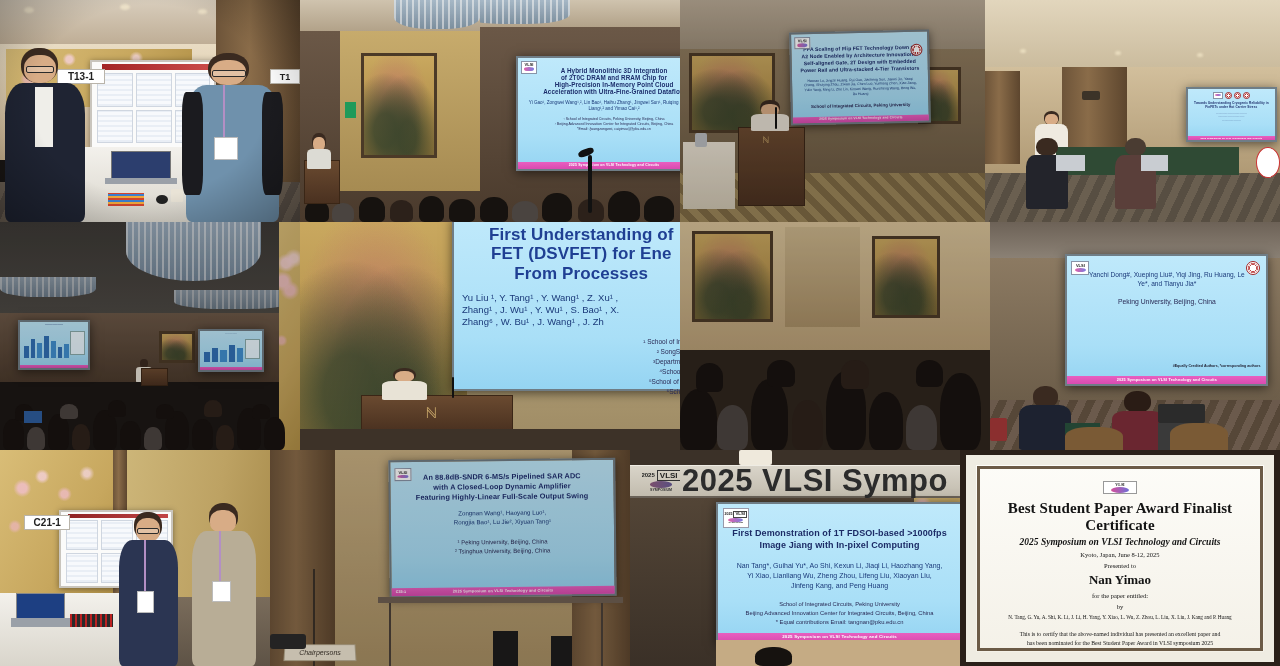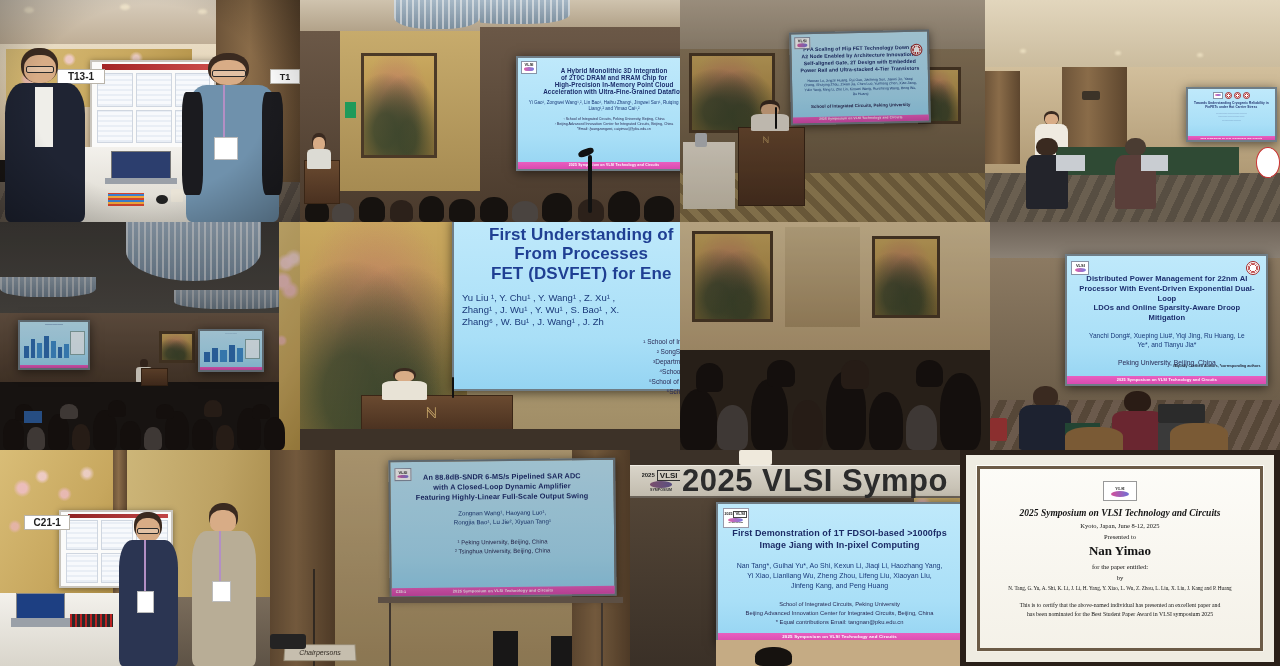--- a/index.html
+++ b/index.html
@@ -496,25 +496,25 @@
 
   <div class="panel" style="left:300px;top:222px;width:380px;height:228px;">
     <div class="room">
       <div class="wall wall-dark" style="top:0;height:100%;background:linear-gradient(#4d4034,#6a5a46);"></div>
       <div class="goldart" style="left:0;top:0;width:44%;height:100%;border:none;"></div>
       <div style="position:absolute;left:44%;top:0;width:56%;height:100%;background:linear-gradient(#c4b188,#9d8a63);"></div>
 
       <div class="screen" style="left:40%;top:-2%;width:68%;height:76%;padding:6px 8px;">
         <div class="slide-title" style="font-size:17px;line-height:1.12;text-align:center;color:#1f3f93;">
           <div>First Understanding of</div>
+          <div>FET (DSVFET) for Ene</div>
           <div>From Processes</div>
-          <div>FET (DSVFET) for Ene</div>
         </div>
         <div class="slide-authors" style="font-size:9.5px;margin-top:9px;line-height:1.3;text-align:left;">
-          <div>Yu Liu ¹, Y. Chu¹ , Y. Wang¹ , Z. Xu¹ ,</div>
+          <div>Yu Liu ¹, Y. Tang¹ , Y. Wang¹ , Z. Xu¹ ,</div>
           <div>Zhang¹ , J. Wu¹ , Y. Wu¹ , S. Bao¹ , X.</div>
           <div>Zhang⁶ , W. Bu¹ , J. Wang¹ , J. Zh</div>
         </div>
         <div class="slide-affil" style="font-size:6.5px;margin-top:8px;line-height:1.55;text-align:right;padding-right:4px;">
           <div>¹ School of Integra</div>
           <div>² SongShan L</div>
           <div>³Department of</div>
           <div>⁴School of In</div>
           <div>⁵School of Micro</div>
           <div>⁶School of</div>
@@ -564,25 +564,20 @@
       <div class="ceiling" style="height:16%;background:linear-gradient(#6d6257,#8b8175);"></div>
       <div class="wall" style="top:16%;height:62%;background:linear-gradient(#8c7a62,#6d5e4a);"></div>
       <div class="carpet" style="height:22%;background:repeating-linear-gradient(115deg,#6b5a4c 0 8px,#564738 8px 16px);"></div>
 
       <div class="screen" style="left:26%;top:14%;width:70%;height:58%;padding:6px 7px;">
         <div class="vlsi-logo" style="left:4px;top:5px;width:18px;height:14px;">
           <div class="l1" style="font-size:4px;">VLSI</div>
           <div class="l2"></div>
         </div>
         <div class="pku-seal" style="right:6px;top:5px;width:14px;height:14px;"></div>
-        <div class="slide-title" style="font-size:7.6px;margin-top:12px;line-height:1.3;color:#1d2f6e;">
-          <div>Distributed Power Management for 22nm AI</div>
-          <div>Processor With Event-Driven Exponential Dual-Loop</div>
-          <div>LDOs and Online Sparsity-Aware Droop Mitigation</div>
-        </div>
         <div class="slide-authors" style="font-size:6.6px;margin-top:9px;line-height:1.35;padding:0 10px;">Yanchi Dong#, Xueping Liu#, Yiqi Jing, Ru Huang, Le Ye*, and Tianyu Jia*</div>
         <div class="slide-affil" style="font-size:6.8px;margin-top:9px;">Peking University, Beijing, China</div>
         <div style="position:absolute;right:6px;bottom:16px;font-size:3.6px;color:#223;font-weight:700;">#Equally Credited Authors, *corresponding authors</div>
         <div class="slide-footer" style="font-size:3.8px;padding:2px 0;">2025 Symposium on VLSI Technology and Circuits</div>
       </div>
 
       <div class="person" style="left:10%;top:72%;width:18%;height:28%;">
         <div class="p-head" style="left:26%;top:0;width:48%;height:34%;"></div>
         <div class="p-body" style="left:0;top:30%;width:100%;height:70%;background:#1d2230;"></div>
       </div>
@@ -736,20 +731,21 @@
     </div>
   </div>
 
   <div class="panel" style="left:960px;top:450px;width:320px;height:216px;">
     <div style="position:absolute;inset:0;background:#2a2019;"></div>
     <div class="cert" style="left:6px;top:5px;right:6px;bottom:4px;">
       <div class="cert-seal">
         <div class="cs1">VLSI</div>
         <div class="cs2"></div>
       </div>
+      <h1>Best Student Paper Award Finalist Certificate</h1>
       <h2>2025 Symposium on VLSI Technology and Circuits</h2>
       <div class="line">Kyoto, Japan, June 8-12, 2025</div>
       <div class="line">Presented to</div>
       <div class="name">Nan Yimao</div>
       <div class="line">for the paper entitled:</div>
       <div class="line">by</div>
       <div class="authors">N. Tang, G. Yu, A. Shi, K. Li, J. Li, H. Yang, Y. Xiao, L. Wu, Z. Zhou, L. Liu, X. Liu, J. Kang and P. Huang</div>
       <div class="certify">
         <div>This is to certify that the above-named individual has presented an excellent paper and</div>
         <div>has been nominated for the Best Student Paper Award in VLSI symposium 2025</div>

